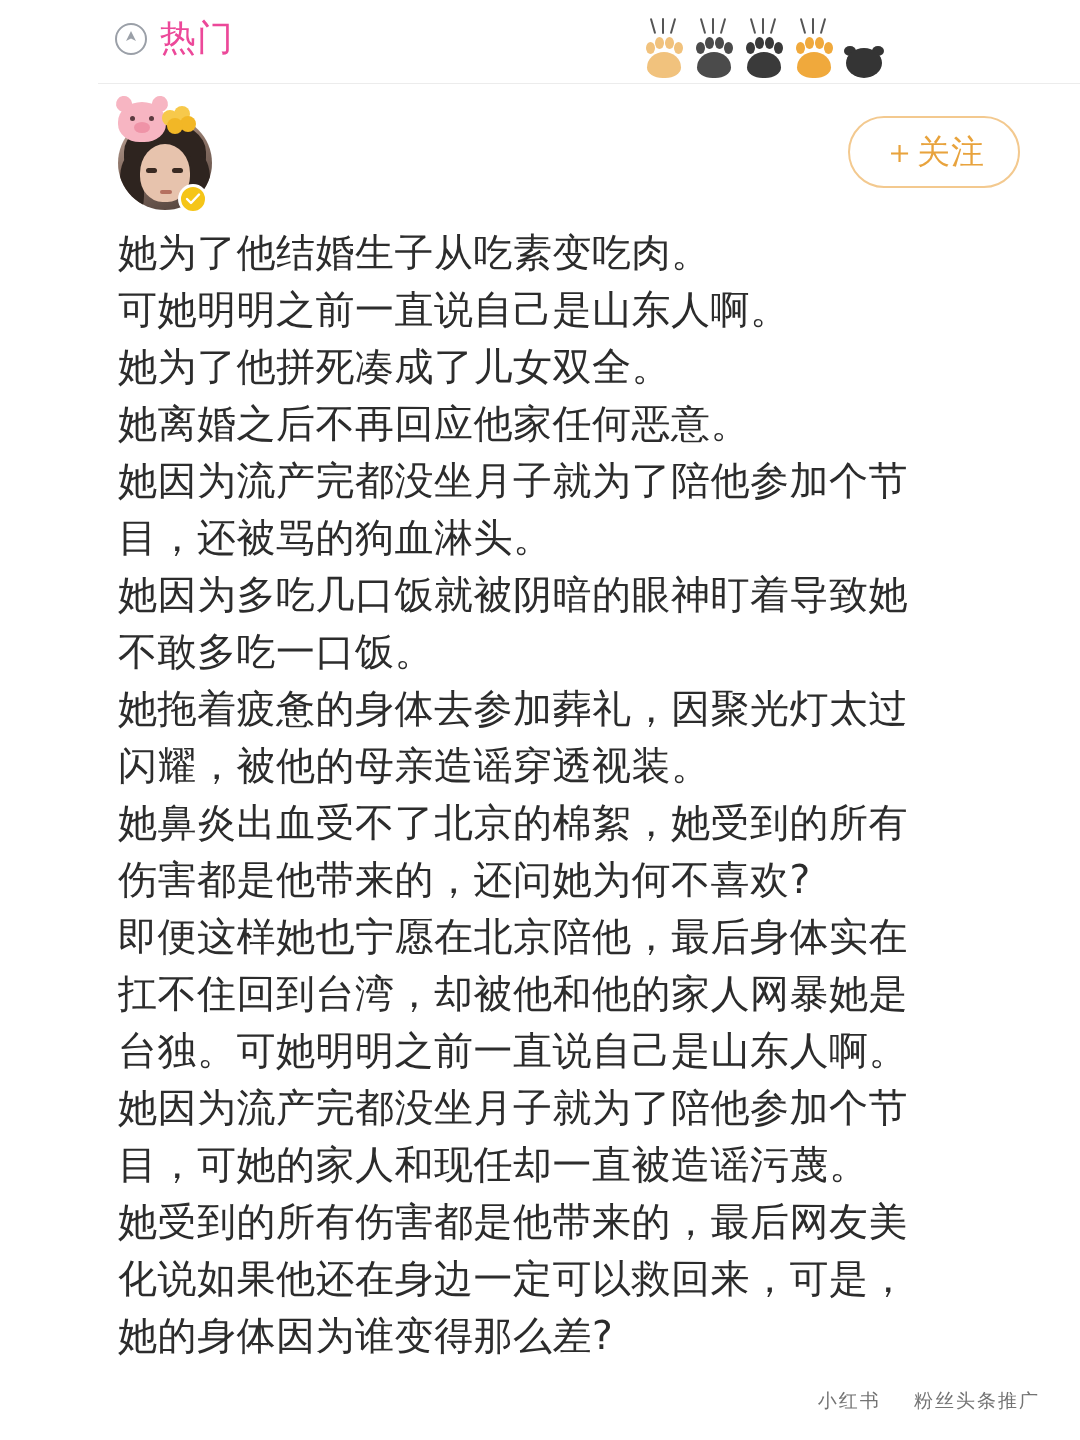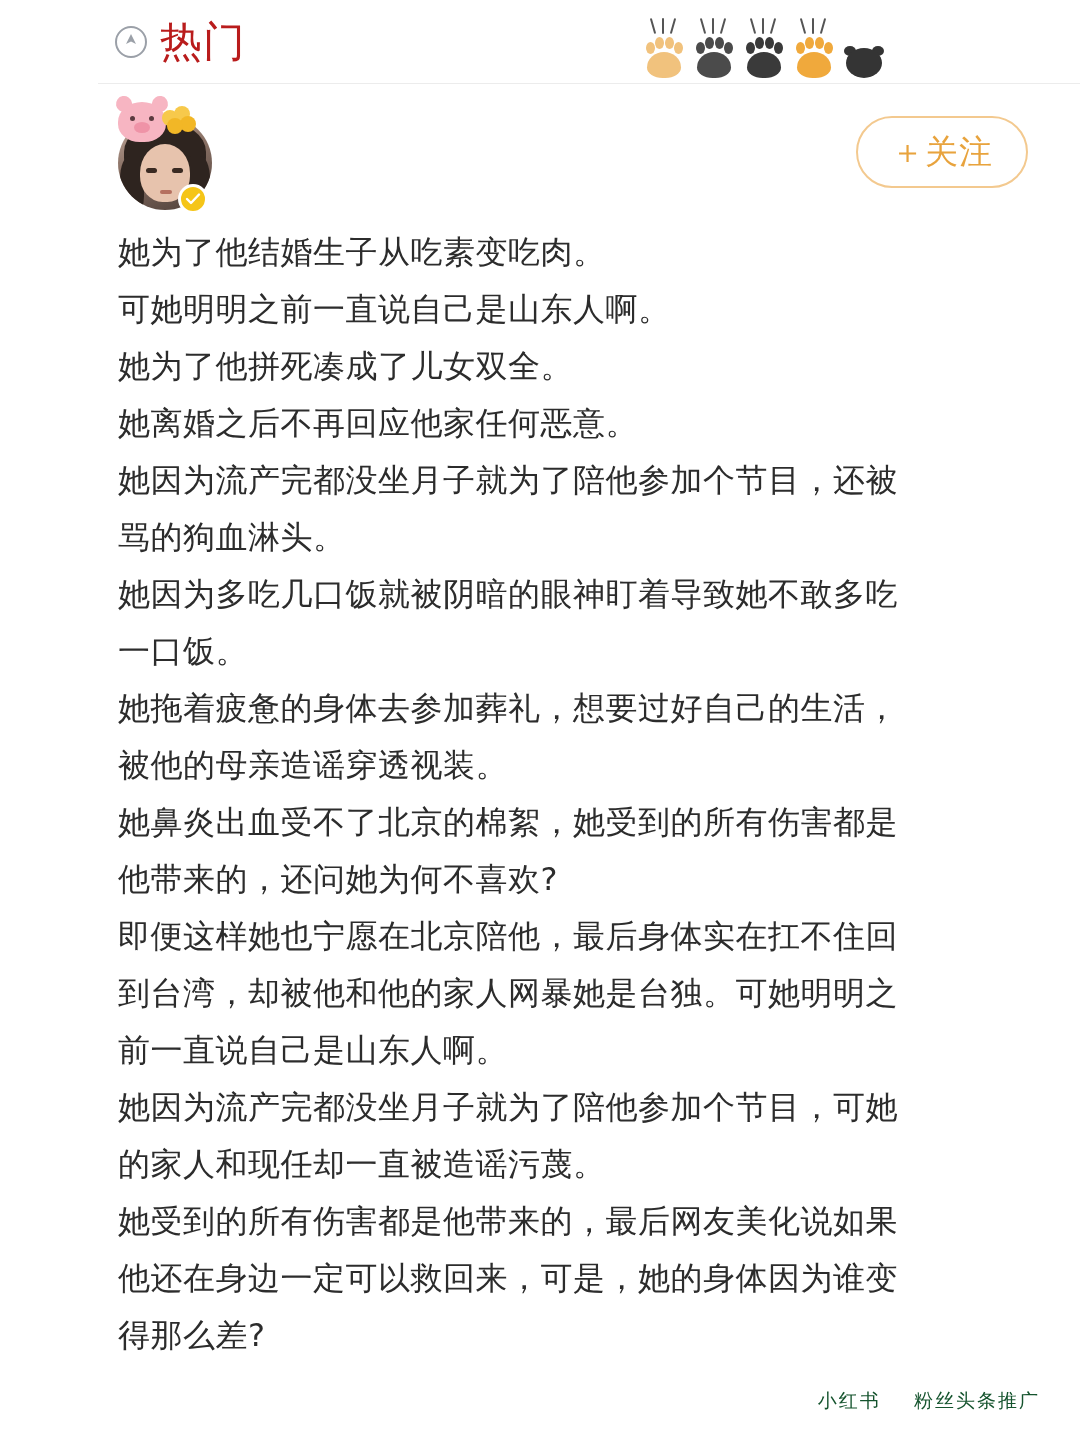--- a/index.html
+++ b/index.html
@@ -27,22 +27,22 @@
   }
   .hot-tab {
     position: absolute;
     left: 16px;
     top: 14px;
     display: flex;
     align-items: center;
     gap: 12px;
   }
   .hot-tab .label {
-    font-size: 42px;
-    color: #b91c1c;
+    font-size: 36px;
+    color: #ec4899;
     letter-spacing: 1px;
   }
   .loc-icon {
     width: 34px;
     height: 34px;
     position: relative;
   }
   .loc-icon svg { display: block; }
 
   
@@ -265,21 +265,21 @@
     left: 128px;
     top: 68px;
     font-size: 31px;
     color: #9ba0a8;
     letter-spacing: 0.5px;
   }
   .meta .sep { display: inline-block; width: 22px; }
 
   .follow-btn {
     position: absolute;
-    right: 24px;
+    right: 32px;
     top: 16px;
     width: 172px;
     height: 72px;
     border: 2px solid #f3c98f;
     border-radius: 38px;
     color: #e8a33d;
     font-size: 33px;
     display: flex;
     align-items: center;
     justify-content: center;
@@ -290,33 +290,33 @@
 
   
   .post-body {
     position: absolute;
     left: 118px;
     top: 224px;
     width: 800px;
   }
   .post-body p {
     margin: 0;
-    font-size: 32px;
+    font-size: 39px;
     line-height: 57px;
     color: #2c2c2c;
     letter-spacing: 0.5px;
     font-family: "DejaVu Sans", sans-serif;
   }
 
   .watermark {
     position: absolute;
     right: 40px;
     bottom: 26px;
     font-size: 19px;
-    color: #14532d;
+    color: #737373;
     letter-spacing: 2px;
   }
   .watermark span { margin-left: 26px; }
 
   
   .left-gutter {
     position: absolute;
     left: 0; top: 0;
     width: 98px; height: 1440px;
     background: #ffffff;
@@ -443,21 +443,21 @@
   <div class="follow-btn">＋关注</div>
 </div>
 
 <div class="post-body">
   <p>她为了他结婚生子从吃素变吃肉。</p>
   <p>可她明明之前一直说自己是山东人啊。</p>
   <p>她为了他拼死凑成了儿女双全。</p>
   <p>她离婚之后不再回应他家任何恶意。</p>
   <p>她因为流产完都没坐月子就为了陪他参加个节目，还被骂的狗血淋头。</p>
   <p>她因为多吃几口饭就被阴暗的眼神盯着导致她不敢多吃一口饭。</p>
-  <p>她拖着疲惫的身体去参加葬礼，想要过好自己的生活，被他的母亲造谣穿透视装。</p>
+  <p>她拖着疲惫的身体去参加葬礼，因聚光灯太过闪耀，被他的母亲造谣穿透视装。</p>
   <p>她鼻炎出血受不了北京的棉絮，她受到的所有伤害都是他带来的，还问她为何不喜欢?</p>
   <p>即便这样她也宁愿在北京陪他，最后身体实在扛不住回到台湾，却被他和他的家人网暴她是台独。可她明明之前一直说自己是山东人啊。</p>
   <p>她因为流产完都没坐月子就为了陪他参加个节目，可她的家人和现任却一直被造谣污蔑。</p>
   <p>她受到的所有伤害都是他带来的，最后网友美化说如果他还在身边一定可以救回来，可是，她的身体因为谁变得那么差?</p>
 </div>
 
 <div class="watermark">
   <span>小红书</span>
   <span>粉丝头条推广</span>
 </div>

